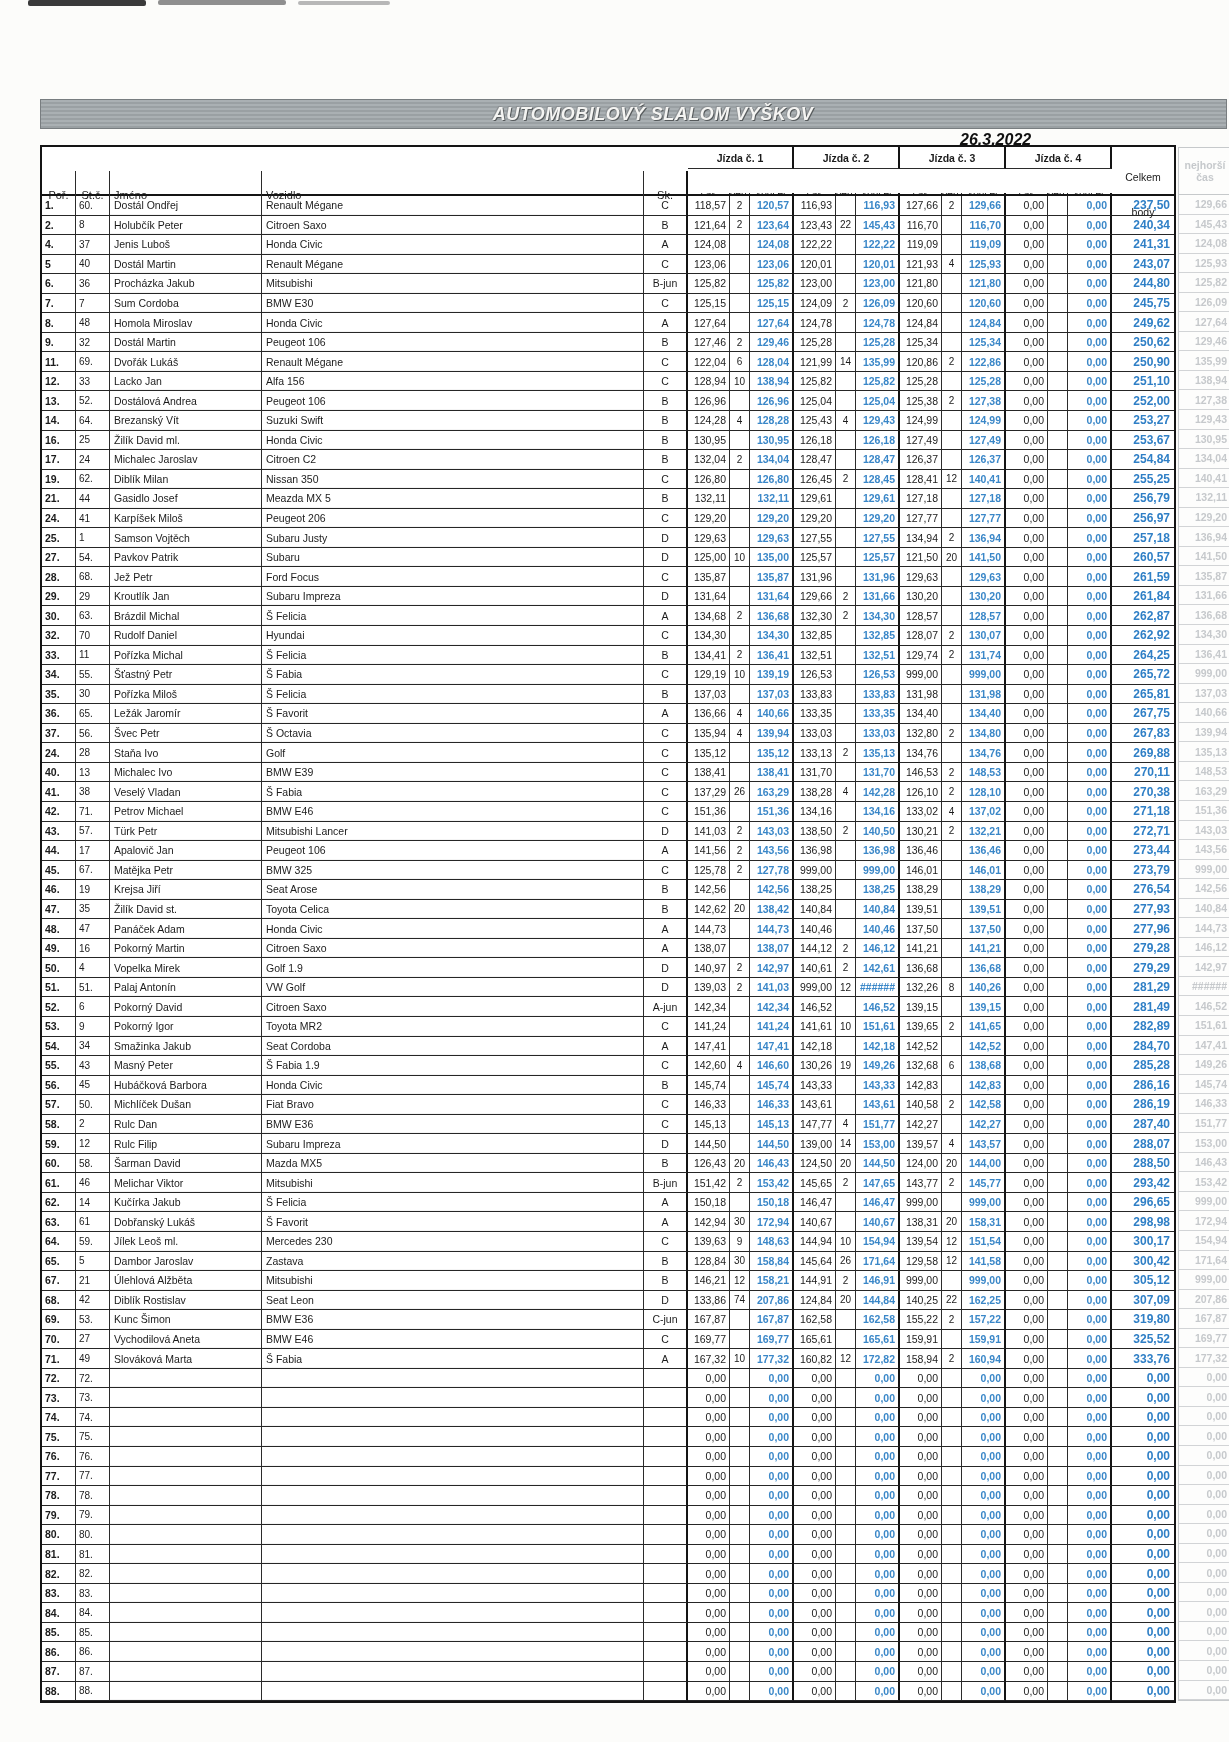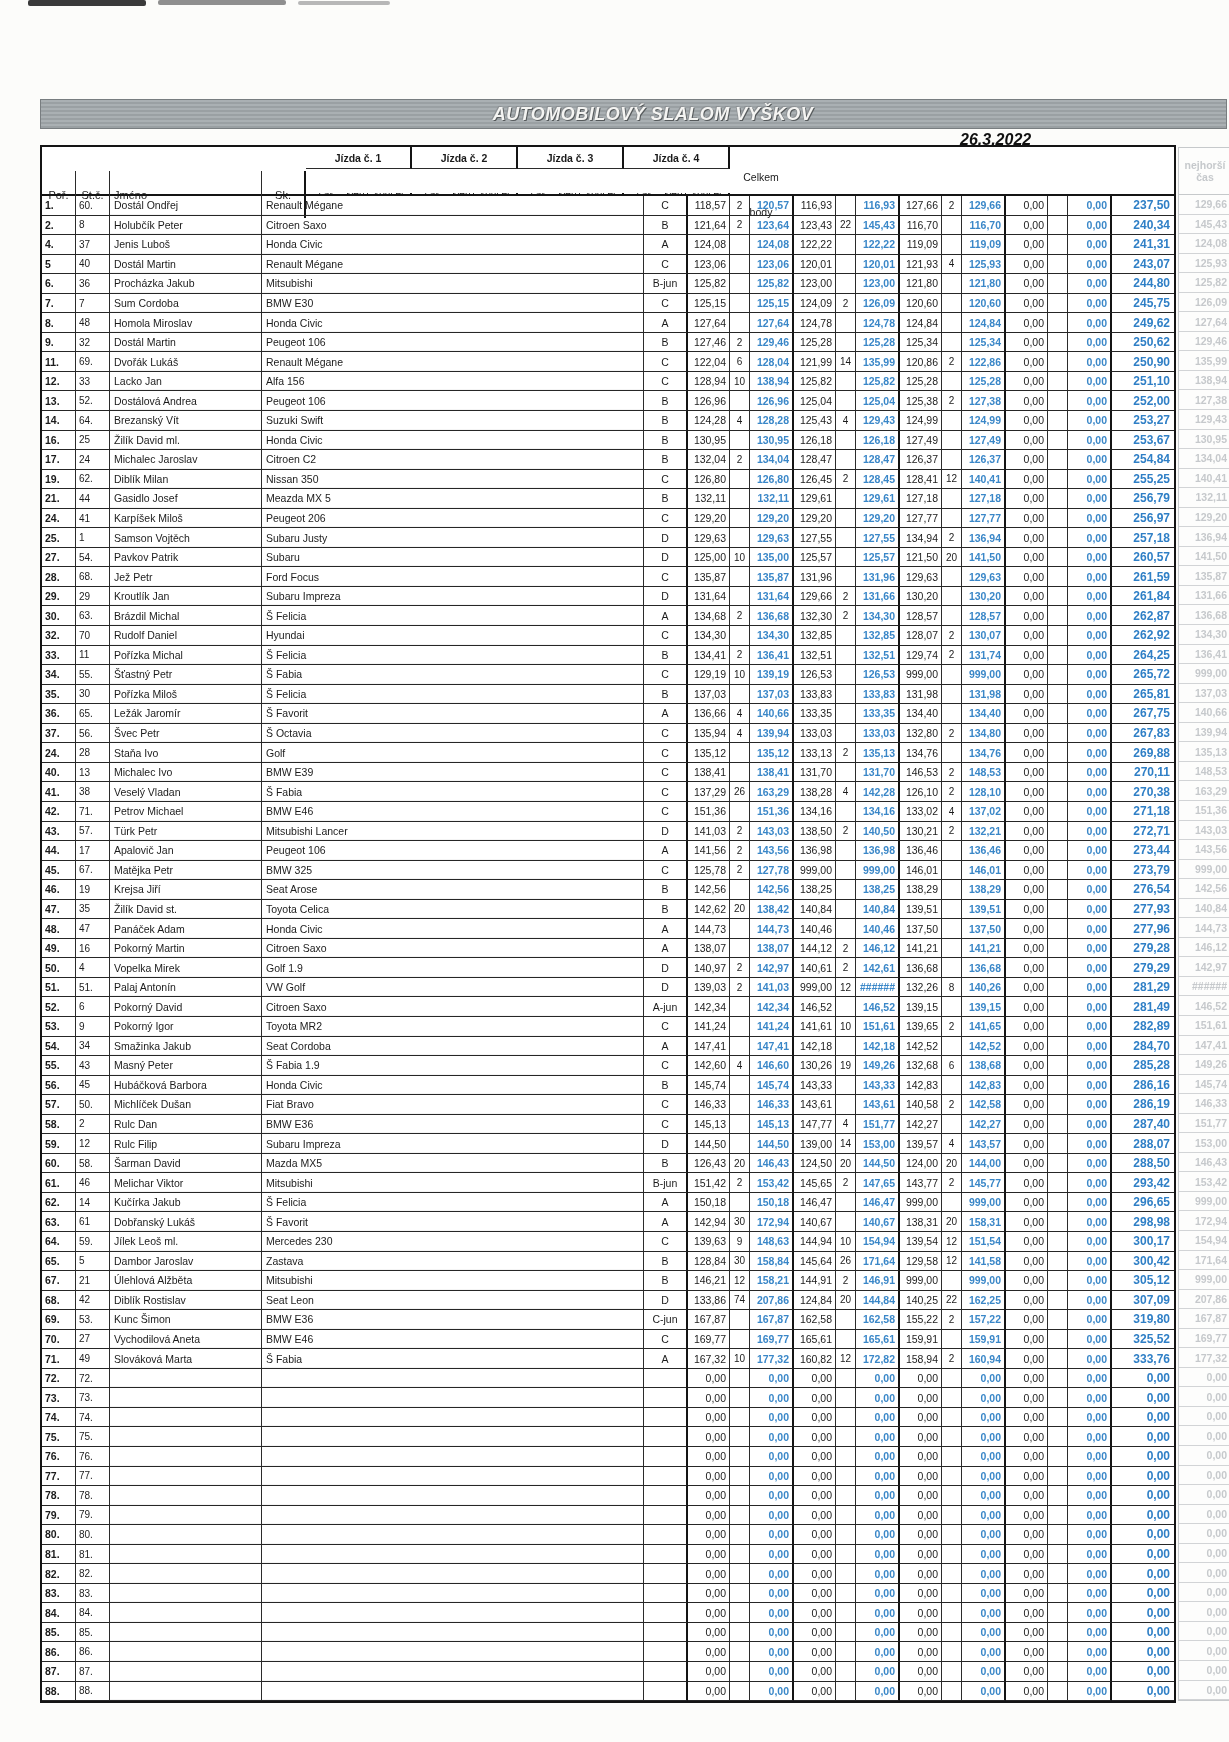--- a/index.html
+++ b/index.html
@@ -96,20 +96,21 @@
     <span>AUTOMOBILOVÝ SLALOM VYŠKOV</span>
   </div>
 
   <div class="event-date">26.3.2022</div>
 
   <div class="main-table">
     <div class="thead">
       <div class="hcell c-pos hv">Poř.</div>
       <div class="hcell c-num hv">St.č.</div>
       <div class="hcell c-name hv left">Jméno</div>
+      <div class="hcell c-veh hv left">Vozidlo</div>
       <div class="hcell c-sk hv hr">Sk.</div>
 
       <div class="rgroup">
         <div class="rtitle">Jízda č. 1</div>
         <div class="rsubs">
           <div class="hcell c-time">čas</div>
           <div class="hcell c-pen">pen.</div>
           <div class="hcell c-sum hr">součet</div>
         </div>
       </div>

